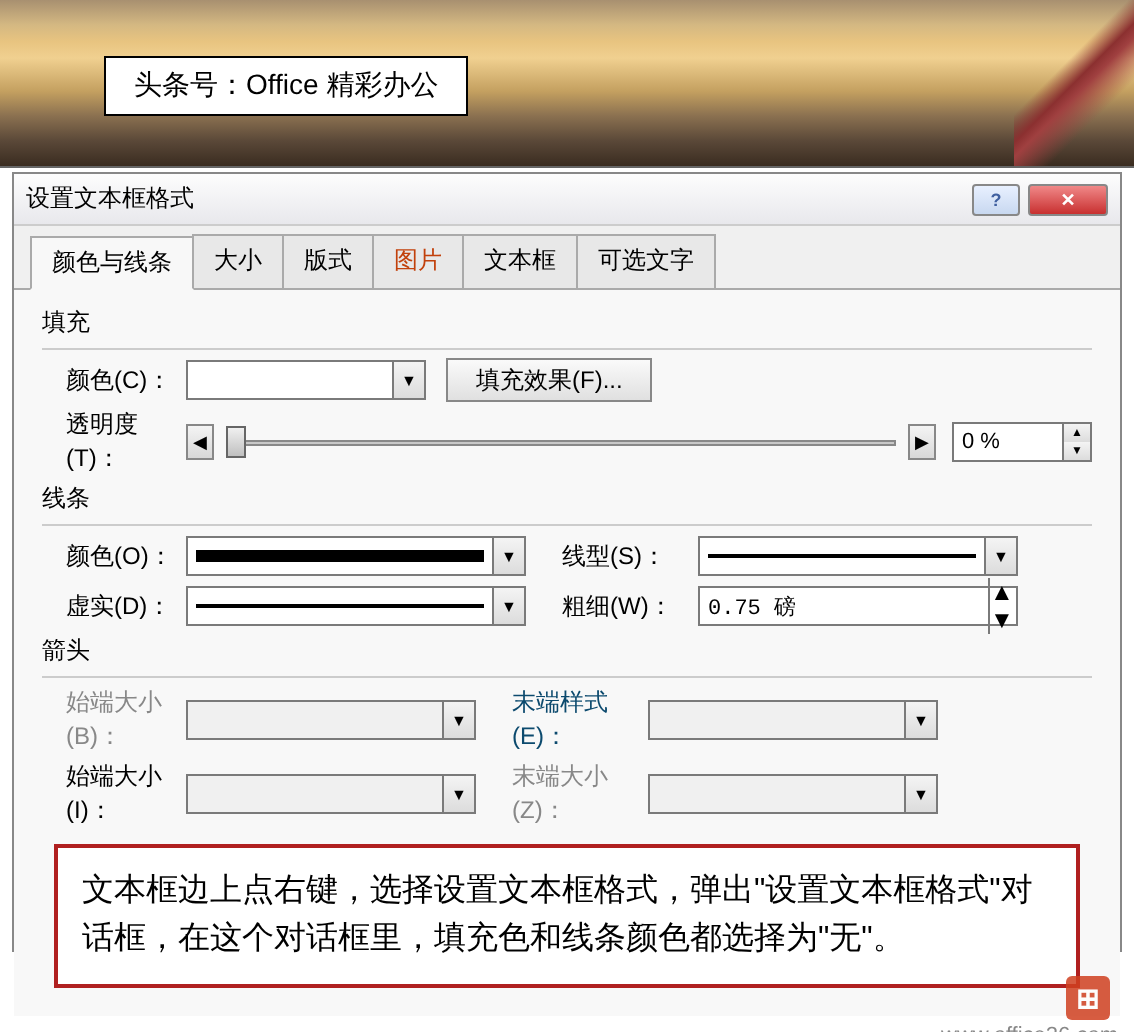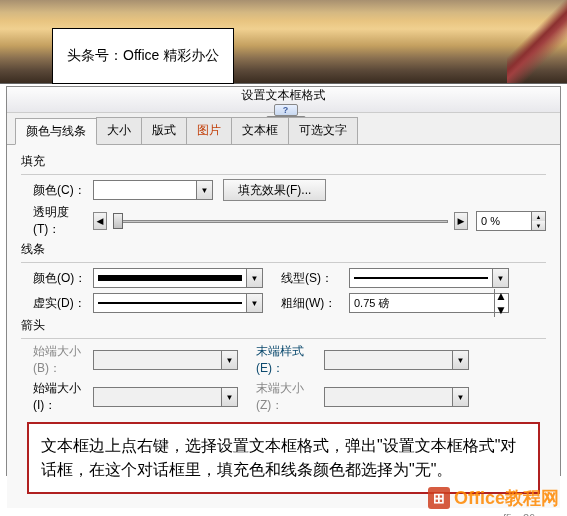--- a/index.html
+++ b/index.html
@@ -1,41 +1,41 @@
 <!DOCTYPE html>
 <html><head>
 <meta charset="utf-8">
 <style>
 * { box-sizing: border-box; margin: 0; padding: 0; font-family: "Microsoft YaHei", "SimSun", sans-serif; }
 body { width: 567px; height: 516px; background: #fff; overflow: hidden; position: relative; }
 
 .banner { height: 84px; background: linear-gradient(to bottom, #a89070 0%, #d4b882 15%, #e8c480 25%, #f0d090 35%, #c4a060 55%, #8a7050 70%, #5a4838 85%, #3a2c20 100%); position: relative; border-bottom: 1px solid #666; }
 .banner::after { content:""; position:absolute; right:0; top:0; bottom:0; width:60px; background: linear-gradient(135deg, transparent 40%, #8b3030 50%, #a04040 55%, transparent 70%); }
-.banner-box { position: absolute; left: 52px; top: 28px; background: #fff; border: 1px solid #000; padding: 18px 14px; font-size: 14px; }
+.banner-box { position: absolute; left: 52px; top: 28px; background: #fff; border: 1px solid #000; padding: 5px 14px; font-size: 14px; }
 
 .dialog { position: absolute; left: 6px; top: 86px; right: 6px; bottom: 40px; background: #f0f0f0; border: 1px solid #888; box-shadow: 0 0 0 1px #fff inset; }
-.titlebar { height: 26px; background: linear-gradient(#fdfdfd, #e8e8ec); border-bottom: 1px solid #ccc; display: flex; align-items: center; padding: 0 6px; font-size: 12px; flex-direction: column; }
+.titlebar { height: 26px; background: linear-gradient(#fdfdfd, #e8e8ec); border-bottom: 1px solid #ccc; display: flex; align-items: center; padding: 0 6px; font-size: 12px; }
 .titlebar-text { flex: 1; }
 .win-btn { width: 24px; height: 16px; margin-left: 4px; border: 1px solid #888; border-radius: 2px; display: flex; align-items: center; justify-content: center; font-size: 9px; font-weight: bold; cursor: pointer; }
 .help-btn { background: linear-gradient(#e8f0ff,#c8d8f0); color:#4060a0; }
 .close-btn { background: linear-gradient(#f08888,#c83030); color:#fff; width:40px; }
 
 .tabstrip { display: flex; padding: 4px 8px 0 8px; border-bottom: 1px solid #aaa; background:#f0f0f0; }
 .tab { padding: 4px 10px; font-size: 12px; border: 1px solid #aaa; border-bottom: none; background: #e8e8e8; margin-right: -1px; cursor: pointer; text-align: center; }
 .tab.active { background: #f8f8f8; position: relative; top: 1px; border-bottom: 1px solid #f8f8f8; }
 .tab.disabled { color: #c2410c; }
 
 .panel { padding: 6px 14px; font-size: 12px; background:#f8f8f8; }
 .section-label { margin: 2px 0 4px 0; }
 .row { display: flex; align-items: center; margin: 3px 0; min-height: 22px; }
 .lbl { width: 72px; padding-left: 12px; }
 .lbl2 { width: 72px; padding-left: 4px; }
 .combo { height: 20px; border: 1px solid #7a7a7a; background: #fff; display: flex; align-items: center; position: relative; }
 .combo .drop { width: 16px; height: 100%; border-left: 1px solid #7a7a7a; background: linear-gradient(#f4f4f4,#dcdcdc); display:flex; align-items:center; justify-content:center; font-size:8px; }
-.combo .val { flex: 1; padding: 0 4px; font-size: 11px; overflow:hidden; white-space:nowrap; }
+.combo .val { flex: 1; padding: 0 4px; font-size: 11px; overflow:hidden; white-space:nowrap;font-family:Liberation Mono, monospace; }
 .color-combo { width: 120px; }
 .btn { height: 22px; border: 1px solid #888; background: linear-gradient(#fafafa,#e0e0e0); padding: 0 14px; font-size: 12px; cursor: pointer; display:flex; align-items:center; }
 .slider { flex: 1; height: 18px; display: flex; align-items: center; margin: 0 6px; position: relative; }
 .slider-track { height: 3px; background: #c8c8c8; border: 1px solid #888; width: 100%; }
 .slider-thumb { position: absolute; left: 0; width: 10px; height: 16px; background: linear-gradient(#f0f0f0,#c0c0c0); border: 1px solid #666; }
 .arrow-btn { width: 14px; height: 18px; border: 1px solid #888; background: linear-gradient(#f4f4f4,#d8d8d8); font-size:9px; display:flex; align-items:center; justify-content:center; cursor:pointer;}
 .spin { width: 70px; height: 20px; border: 1px solid #7a7a7a; background: #fff; display: flex; align-items: center; }
 .spin .val { flex:1; padding:0 4px; font-size:11px; }
 .spin .spins { width:14px; display:flex; flex-direction:column; }
 .spin .spinbtn { height:9px; border-left:1px solid #7a7a7a; background:linear-gradient(#f4f4f4,#dcdcdc); font-size:6px; display:flex; align-items:center; justify-content:center; cursor:pointer;}
@@ -166,15 +166,14 @@
           <span class="drop">▼</span>
         </div>
     </div>
 
     <div class="note-box">文本框边上点右键，选择设置文本框格式，弹出"设置文本框格式"对话框，在这个对话框里，填充色和线条颜色都选择为"无"。</div>
   </div>
 </div>
 
 <div class="watermark">
   <div class="wm-icon">⊞</div>
-  <span>Office教程网</span>
 </div>
 <div class="wm-sub">www.office26.com</div>
 
 </body></html>

